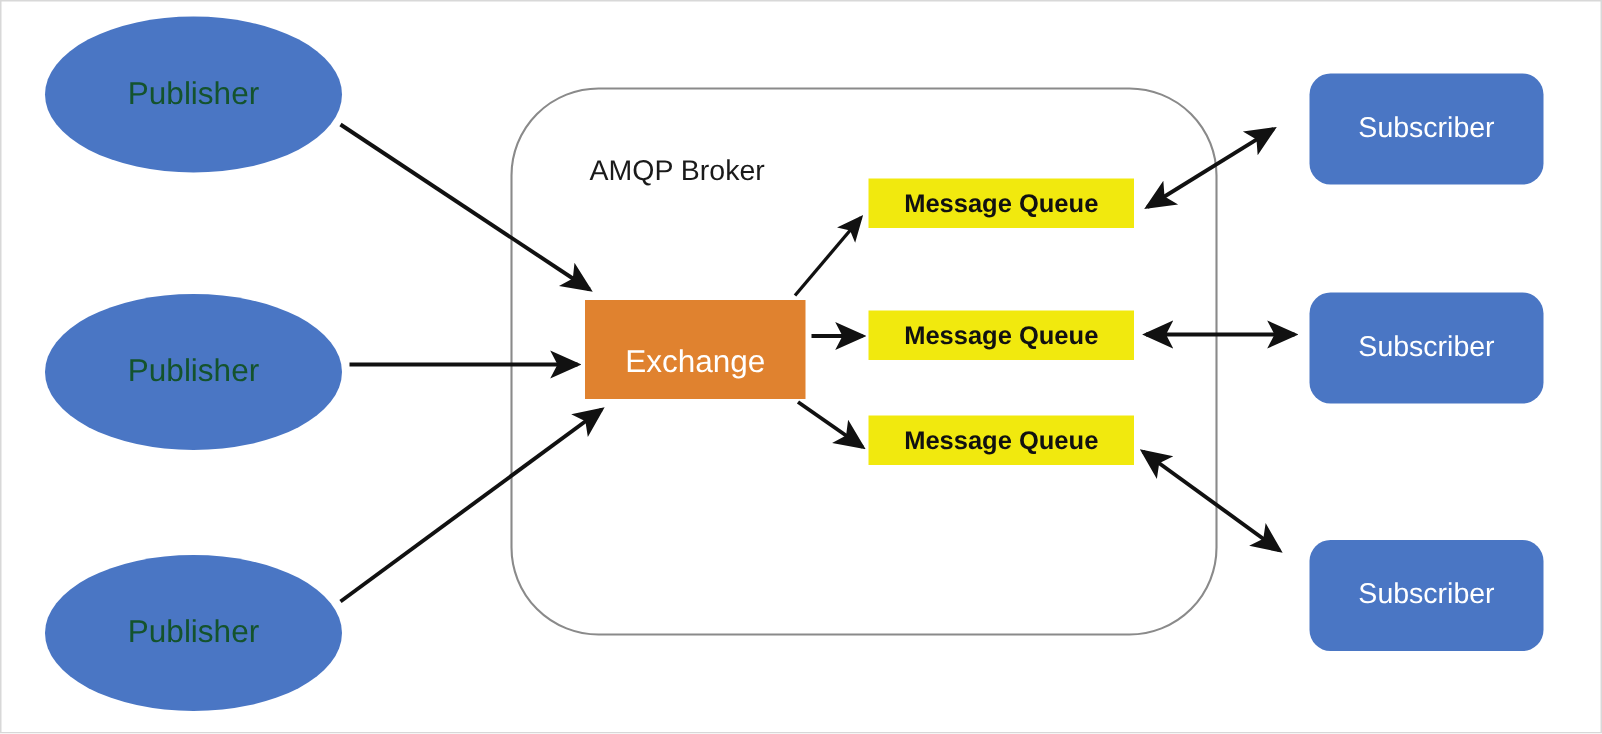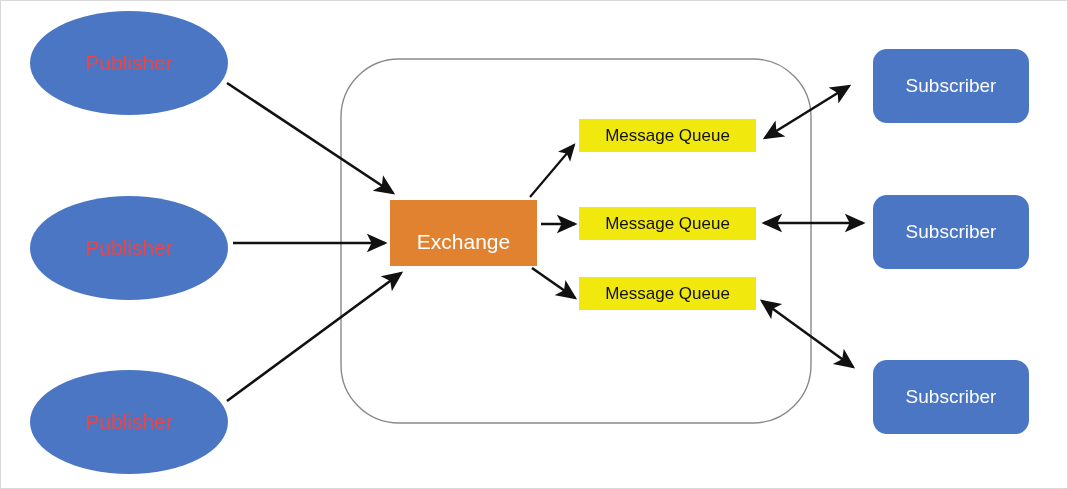--- a/index.html
+++ b/index.html
@@ -27,34 +27,34 @@
   .node-label {
     position: absolute;
     display: flex;
     align-items: center;
     justify-content: center;
     text-align: center;
     pointer-events: none;
     white-space: nowrap;
   }
   .publisher-label {
-    color: #ef4444;
+    color: #14532d;
     font-size: 21px;
     font-weight: 400;
     text-align: right;
   }
   .exchange-label {
     color: #ffffff;
     font-size: 21px;
     font-weight: 400;
   }
   .queue-label {
     color: #111111;
     font-size: 17px;
-    font-weight: 400;
+    font-weight: 700;
   }
   .subscriber-label {
     color: #ffffff;
     font-size: 19px;
     font-weight: 400;
     text-align: center;
   }
   .broker-label {
     position: absolute;
     color: #1a1a1a;
@@ -102,20 +102,21 @@
 
     <line x1="529" y1="196" x2="573" y2="144" stroke="#111111" stroke-width="2.2" marker-end="url(#arrowEnd)"></line>
     <line x1="540" y1="223" x2="574" y2="223" stroke="#111111" stroke-width="2.6" marker-end="url(#arrowEnd)"></line>
     <line x1="531" y1="267" x2="574" y2="297" stroke="#111111" stroke-width="2.6" marker-end="url(#arrowEnd)"></line>
 
     <line x1="764" y1="137" x2="848" y2="85" stroke="#111111" stroke-width="2.6" marker-start="url(#arrowStart)" marker-end="url(#arrowEnd)"></line>
     <line x1="763" y1="222" x2="862" y2="222" stroke="#111111" stroke-width="2.6" marker-start="url(#arrowStart)" marker-end="url(#arrowEnd)"></line>
     <line x1="761" y1="300" x2="852" y2="366" stroke="#111111" stroke-width="2.6" marker-start="url(#arrowStart)" marker-end="url(#arrowEnd)"></line>
   </svg>
 
+  <div class="broker-label">AMQP Broker</div>
 
   <div class="node-label publisher-label" style="left:29px; top:36px; width:198px; height:52px;">Publisher</div>
   <div class="node-label publisher-label" style="left:29px; top:221px; width:198px; height:52px;">Publisher</div>
   <div class="node-label publisher-label" style="left:29px; top:395px; width:198px; height:52px;">Publisher</div>
 
   <div class="node-label exchange-label" style="left:389px; top:199px; width:147px; height:84px;">Exchange</div>
 
   <div class="node-label queue-label" style="left:578px; top:118px; width:177px; height:33px;">Message Queue</div>
   <div class="node-label queue-label" style="left:578px; top:206px; width:177px; height:33px;">Message Queue</div>
   <div class="node-label queue-label" style="left:578px; top:276px; width:177px; height:33px;">Message Queue</div>

